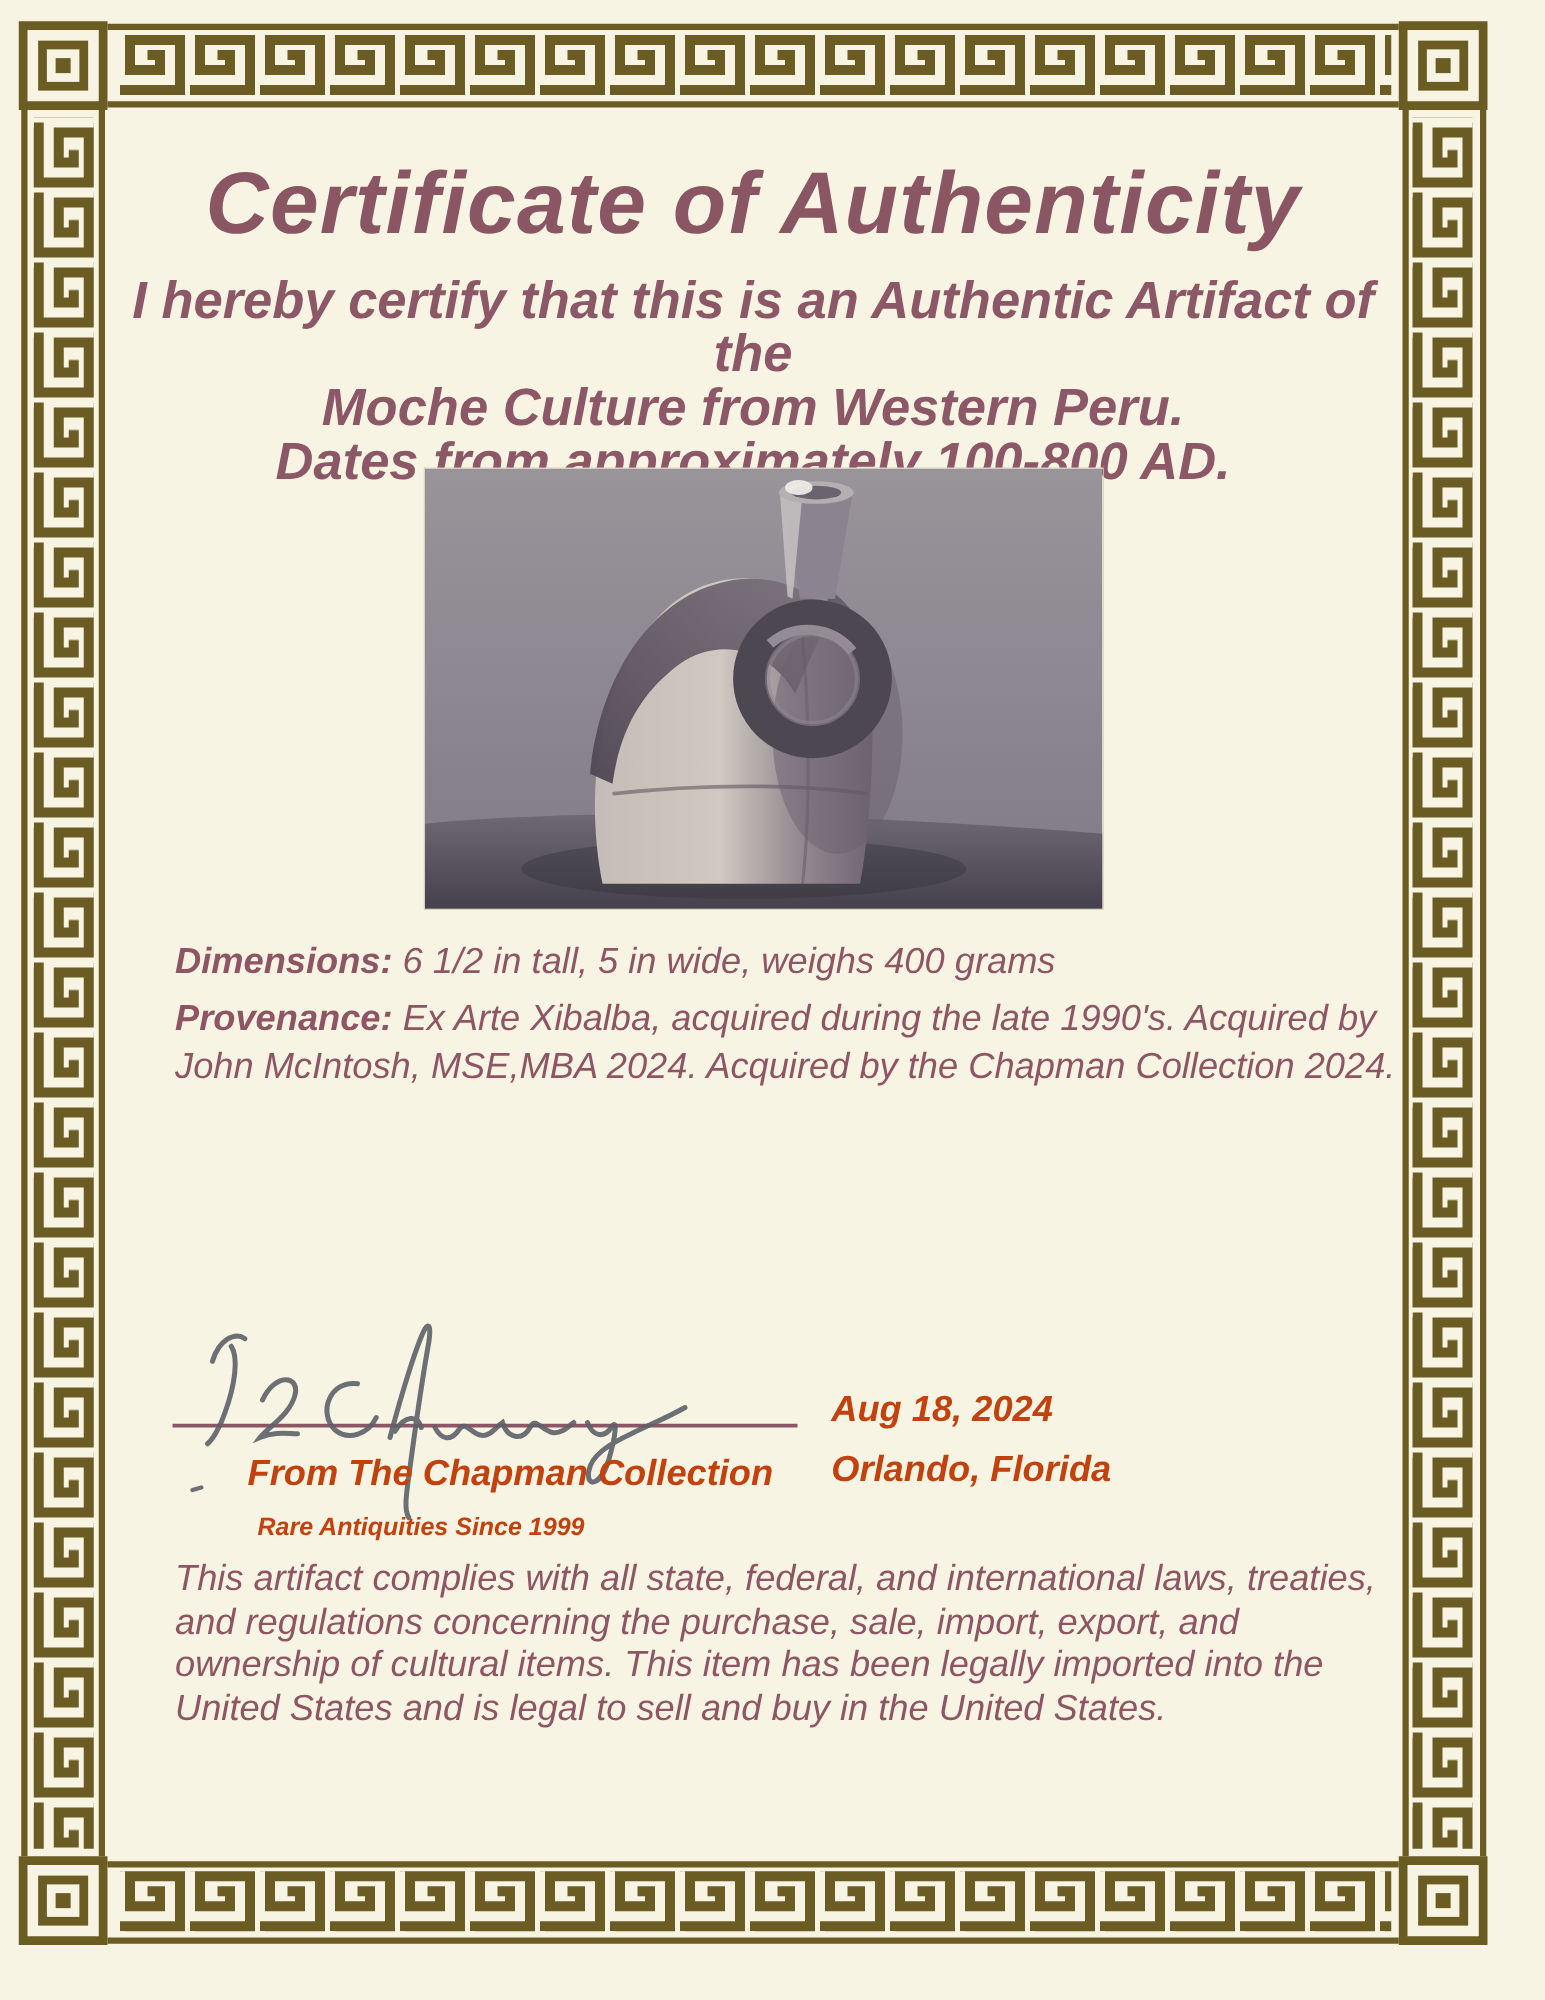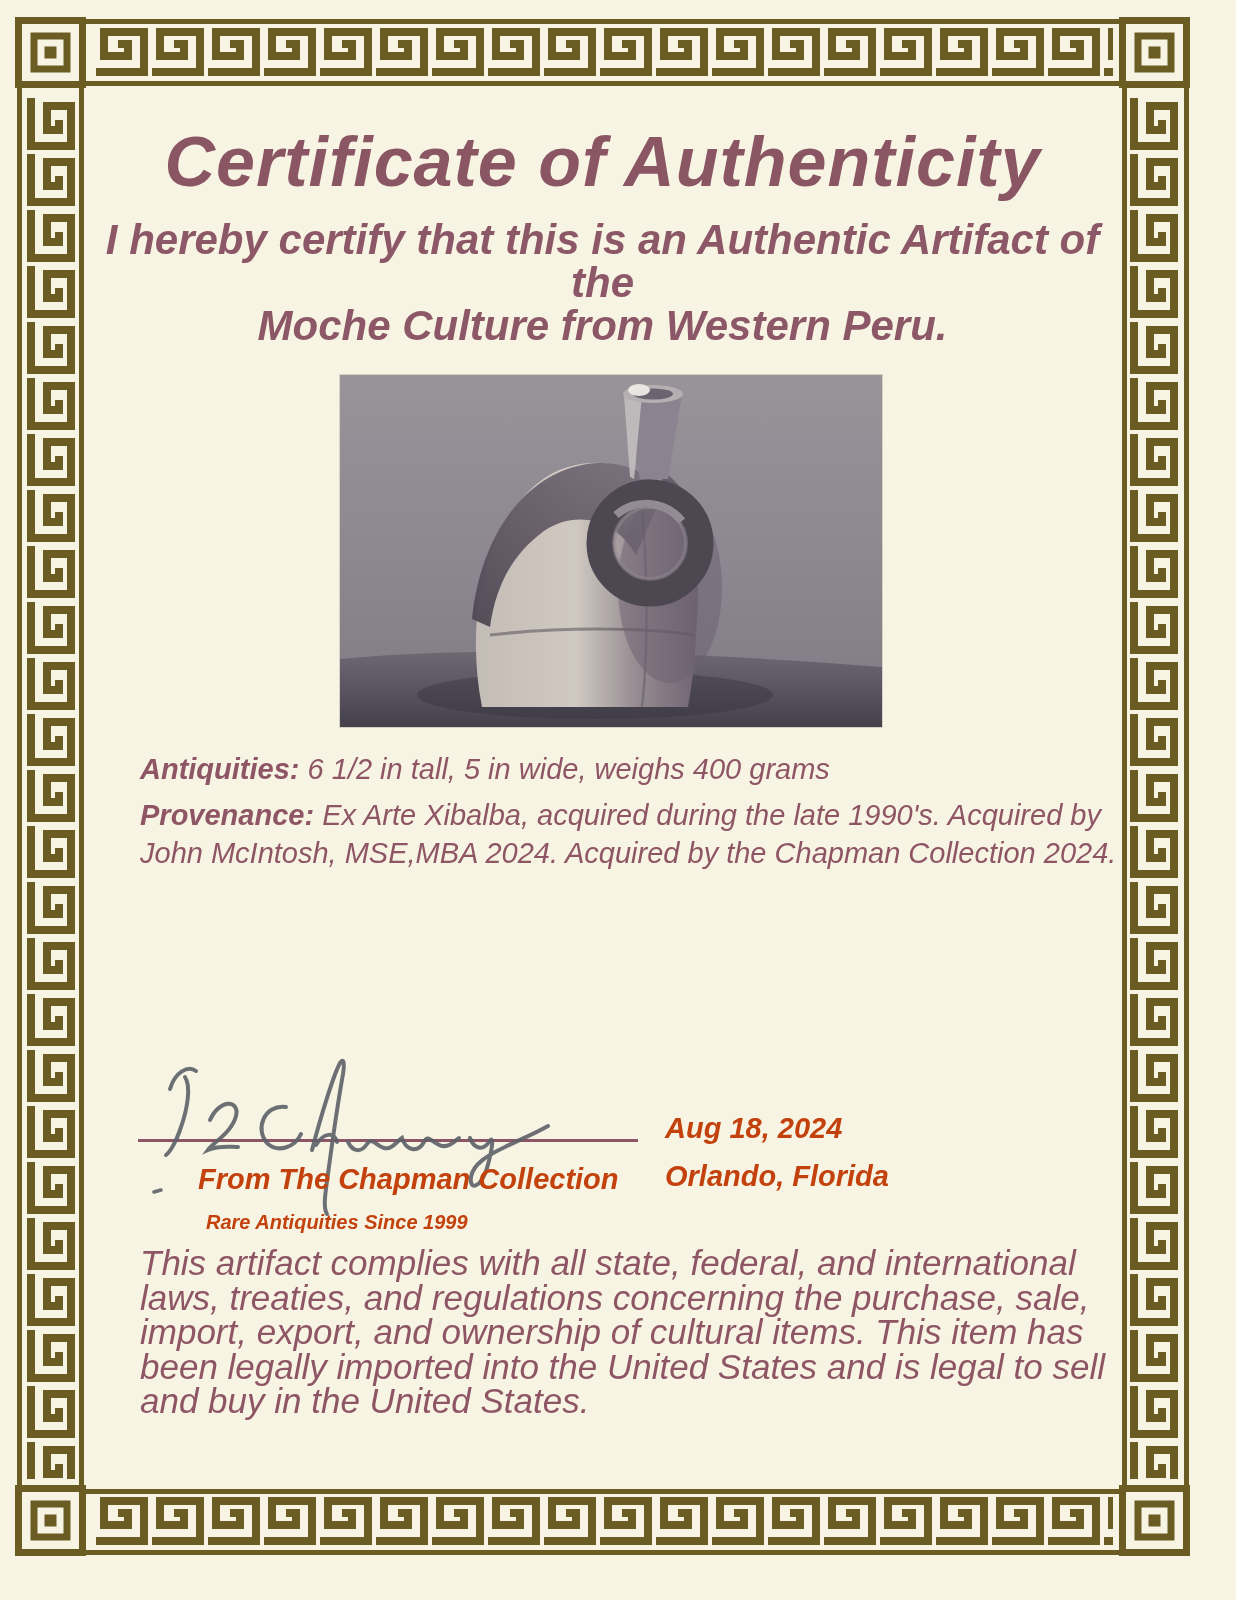--- a/index.html
+++ b/index.html
@@ -29,21 +29,21 @@
   .lbl{font-weight:700;}
   .signature-svg{position:absolute;left:128px;top:1052px;width:520px;height:170px;pointer-events:none;}
   .sig-line{position:absolute;left:138px;top:1139px;width:500px;height:0;border-top:3px solid #8c5666;}
   .sig-text{position:absolute;margin:0;font-style:italic;font-weight:700;font-size:29px;color:#c2410c;white-space:nowrap;}
   .date{left:665px;top:1112px;}
   .issuer{left:198px;top:1163px;}
   .location{left:665px;top:1160px;}
   .tagline{left:206px;top:1211px;font-size:20px;}
   .legal{
     position:absolute;left:140px;top:1246px;width:990px;margin:0;
-    font-size:35px;font-style:italic;font-weight:400;line-height:34.5px;color:#8e5565;
+    font-size:29px;font-style:italic;font-weight:400;line-height:34.5px;color:#8e5565;
   }
 </style>
 </head>
 <body>
 
 <div class="page">
 
   <div class="scan-strip"></div>
 
   <svg class="border-svg" viewBox="0 0 1236 1600" aria-hidden="true">
@@ -101,20 +101,21 @@
       <rect x="19" y="19" width="33" height="33" fill="none" stroke="#6b5c24" stroke-width="7"></rect>
       <rect x="29.5" y="29.5" width="12" height="12" fill="#6b5c24"></rect>
     </g>
   </svg>
 
   <h1 class="title">Certificate of Authenticity</h1>
 
   <div class="statement">
     <div class="st-line">I hereby certify that this is an Authentic Artifact of the</div>
     <div class="st-line">Moche Culture from Western Peru.</div>
+    <div class="st-line">Dates from approximately 100-800 AD.</div>
   </div>
 
   <div class="photo">
     <svg viewBox="0 0 542 352" aria-hidden="true">
       <defs>
         <linearGradient id="pbg" x1="0" y1="0" x2="0" y2="1">
           <stop offset="0" stop-color="#999499"></stop>
           <stop offset="0.55" stop-color="#8b8690"></stop>
           <stop offset="1" stop-color="#7f7a84"></stop>
         </linearGradient>
@@ -148,21 +149,21 @@
       <circle cx="310" cy="168" r="36" fill="none" stroke="#8f8790" stroke-width="4" opacity="0.55"></circle>
       <path d="M284 20 L342 20 L328 104 L300 104 Z" fill="#8b8490"></path>
       <path d="M284 20 L302 20 L294 104 L290 102 Z" fill="#c6c1c1" opacity="0.85"></path>
       <ellipse cx="313" cy="19" rx="30" ry="9" fill="#b5afb2"></ellipse>
       <ellipse cx="313" cy="19" rx="20" ry="5.5" fill="#6b6470"></ellipse>
       <ellipse cx="299" cy="15" rx="11" ry="6" fill="#edebe6" opacity="0.95"></ellipse>
     </svg>
   </div>
 
   <p class="field" style="top:750px">
-    <span class="lbl">Antiquities:</span>
+    <span class="lbl">Dimensions:</span>
     <span class="val">6 1/2 in tall, 5 in wide, weighs 400 grams</span>
   </p>
 
   <p class="field" style="top:796px">
     <span class="lbl">Provenance:</span>
     <span class="val">Ex Arte Xibalba, acquired during the late 1990's. Acquired by John McIntosh, MSE,MBA 2024. Acquired by the Chapman Collection 2024.</span>
   </p>
 
 
   <div class="sig-line"></div>

